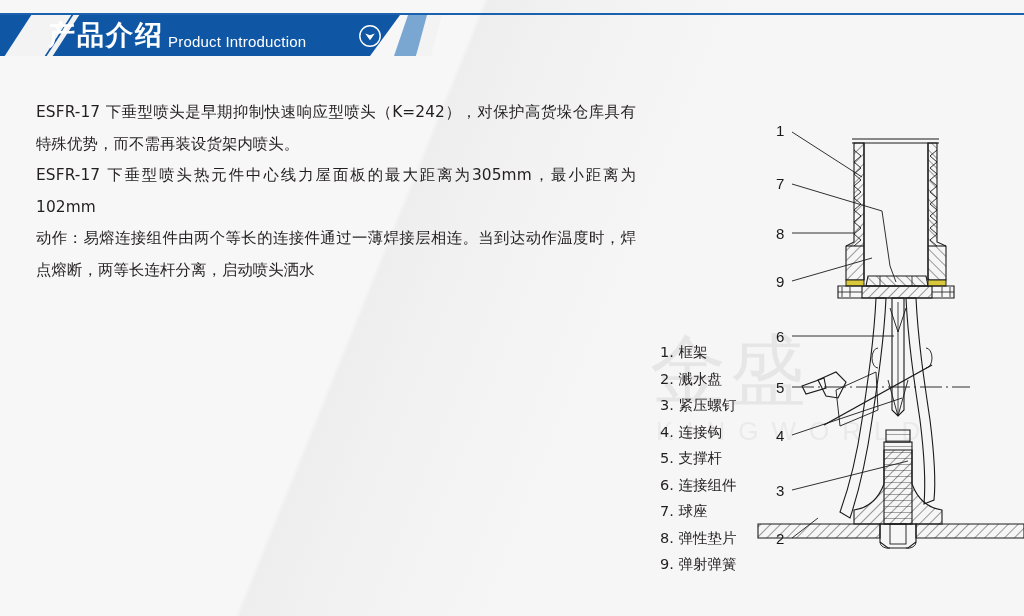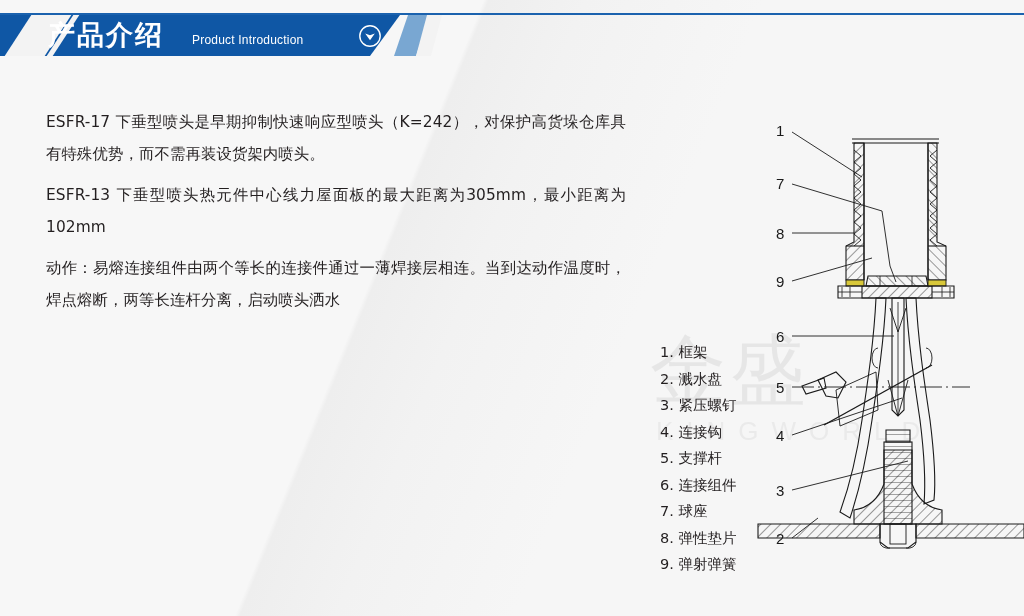--- a/index.html
+++ b/index.html
@@ -83,25 +83,24 @@
     font-size: 27px;
     font-weight: bold;
     color: #ffffff;
     letter-spacing: 2px;
     line-height: 36px;
     white-space: nowrap;
   }
   .title-en {
     position: absolute;
     left: 168px; top: 33px;
-    font-size: 12px;
+    font-size: 15px;
     color: #ffffff;
     letter-spacing: 0.2px;
     white-space: nowrap;
-    margin-left: 24px;
   }
   .chevron-btn {
     position: absolute;
     left: 358px; top: 24px;
     width: 24px;
     height: 24px;
   }
   .slogan {
     position: absolute;
     right: 12px; top: 24px;
@@ -116,21 +115,21 @@
     position: absolute;
     left: 36px; top: 97px;
     width: 600px;
     font-family: "DejaVu Sans", "Liberation Sans", sans-serif;
     font-size: 15.4px;
     line-height: 31.6px;
     color: #231f20;
     letter-spacing: 0.1px;
   }
   #body-text p {
-    margin: 10px;
+    margin: 0;
     text-align: justify;
     text-justify: inter-character;
   }
 
   
   #legend {
     position: absolute;
     left: 660px; top: 339px;
     font-family: "DejaVu Sans", "Liberation Sans", sans-serif;
     font-size: 14.5px;
@@ -204,21 +203,21 @@
       <svg width="24" height="24" viewBox="0 0 24 24" aria-hidden="true">
         <circle cx="12" cy="12" r="10.2" fill="none" stroke="#ffffff" stroke-width="1.4"></circle>
         <path d="M7.2 9.4 L12 16.2 L16.8 9.4 L12 11.3 Z" fill="#ffffff"></path>
       </svg>
     </div>
 
   </div>
 
   <div id="body-text">
     <p>ESFR-17  下垂型喷头是早期抑制快速响应型喷头（K=242），对保护高货垛仓库具有特殊优势，而不需再装设货架内喷头。</p>
-    <p>ESFR-13  下垂型喷头热元件中心线力屋面板的最大距离为305mm，最小距离为102mm</p>
+    <p>ESFR-17  下垂型喷头热元件中心线力屋面板的最大距离为305mm，最小距离为102mm</p>
     <p>动作：易熔连接组件由两个等长的连接件通过一薄焊接层相连。当到达动作温度时，焊点熔断，两等长连杆分离，启动喷头洒水</p>
   </div>
 
   <div class="watermark">
     <div class="wm-cn">金盛</div>
     <div class="wm-en">KINGWORLD</div>
   </div>
 
   <div id="legend">
     <div class="legend-item">1. 框架</div>

